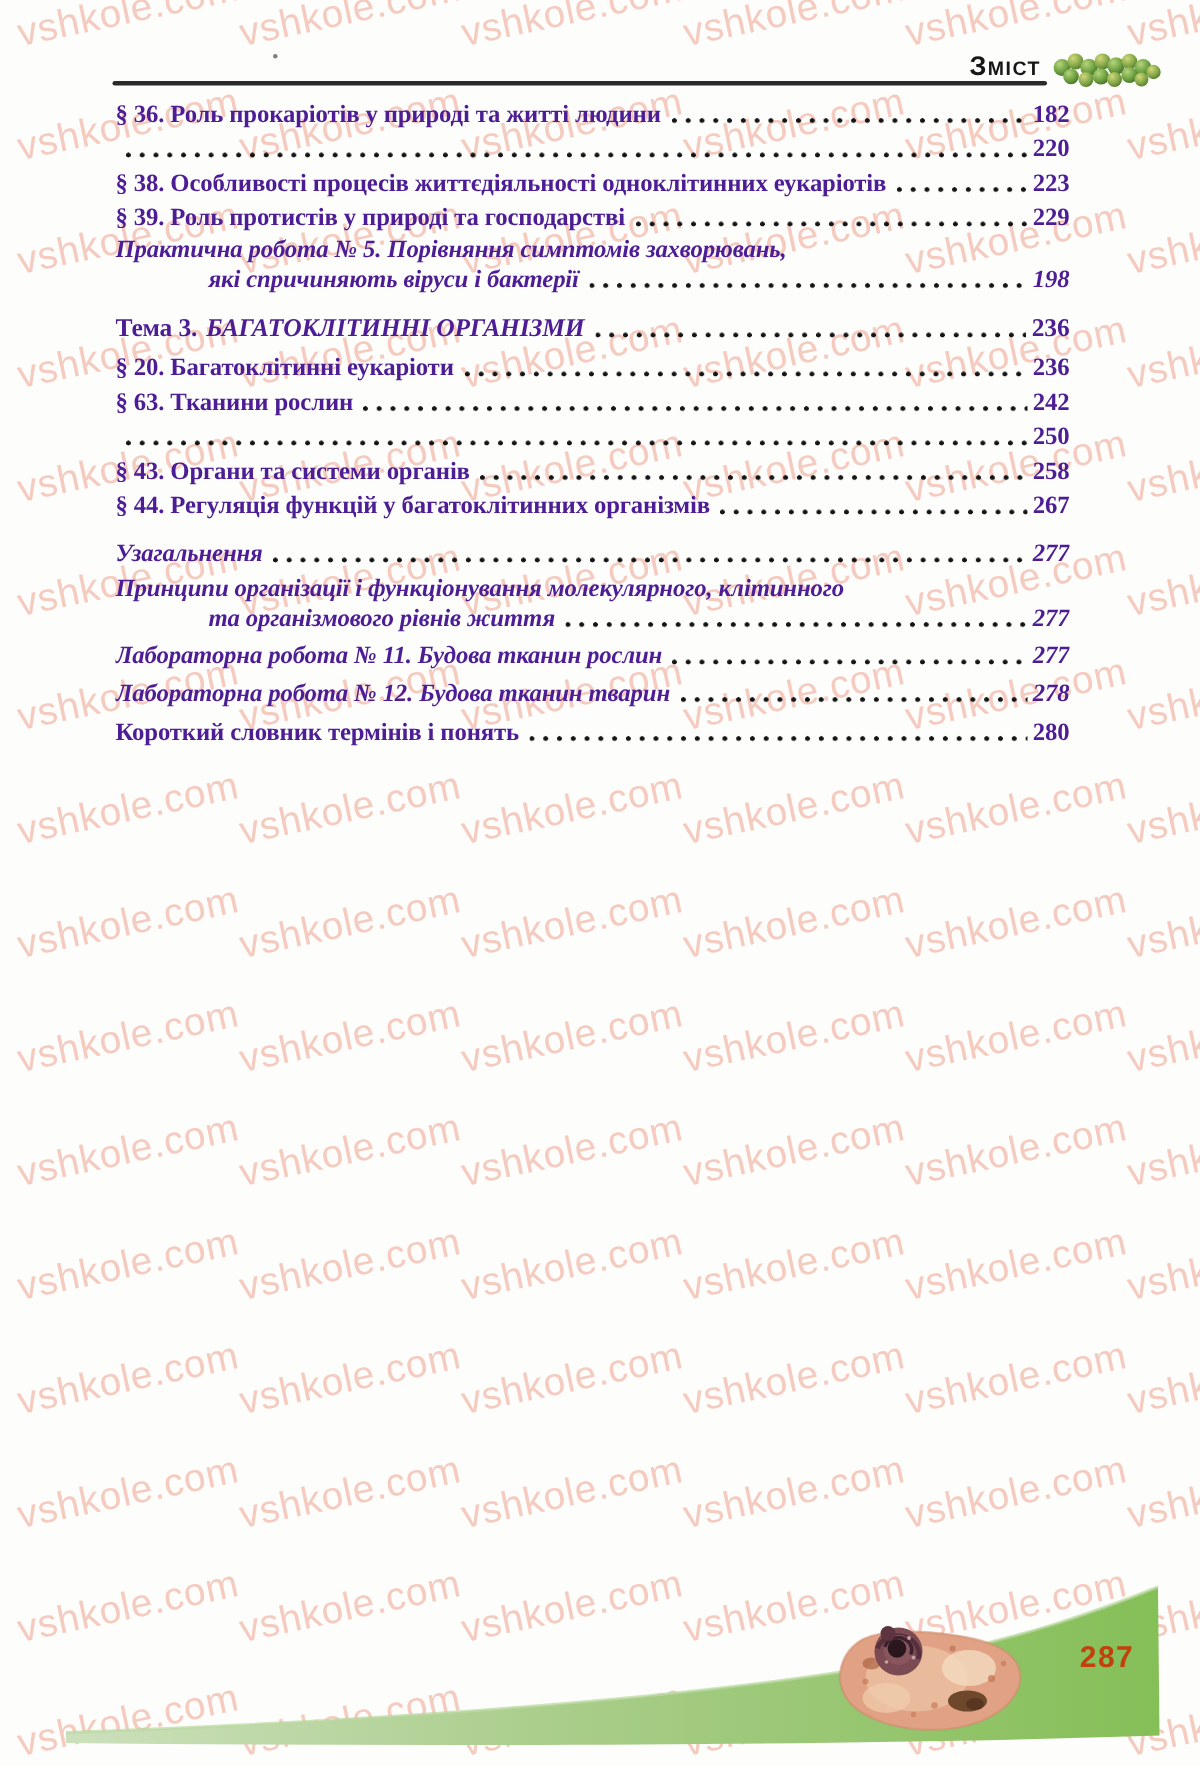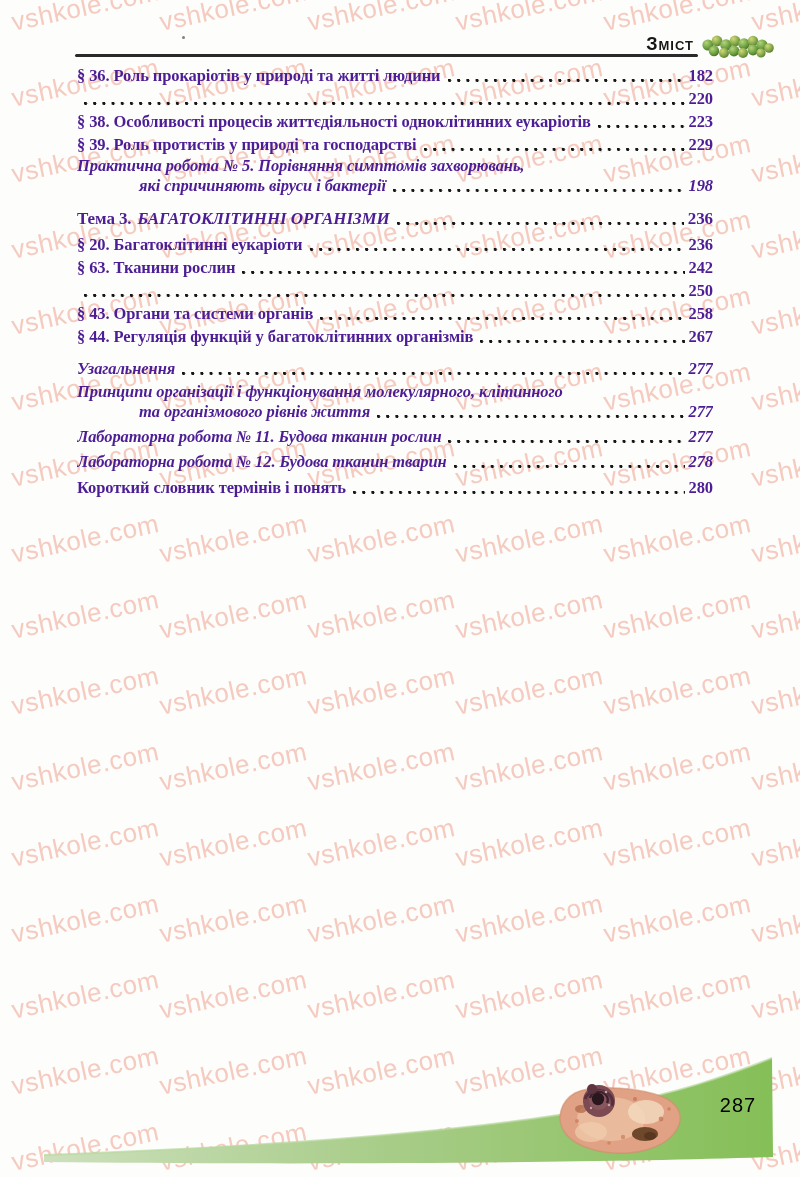--- a/index.html
+++ b/index.html
@@ -64,21 +64,21 @@
     background-repeat:repeat-x;
     background-position:left bottom;
   }
   .toc .pagenum { flex:0 0 auto; white-space:nowrap; }
   
   .wave-svg { position:absolute; left:0; top:1040px; z-index:2; }
   .cell-svg { position:absolute; left:551px; top:1079px; z-index:3; }
   .page-number {
     position:absolute; left:718px; top:1094px; width:40px; z-index:4;
     font-family:"Liberation Sans", sans-serif;
-    font-weight:400; font-size:20px; color:#000000; text-align:center;
+    font-weight:700; font-size:20px; color:#c2410c; text-align:center;
     letter-spacing:1px;
   }
 </style>
 </head>
 <body>
 
 <div class="wm-layer" id="wm-layer">
     <span class="wm" style="color: rgb(245, 202, 191); left: 12px; top: 7px;">vshkole.com</span>
     <span class="wm" style="color: rgb(245, 202, 191); left: 160px; top: 7px;">vshkole.com</span>
     <span class="wm" style="color: rgb(245, 202, 191); left: 308px; top: 7px;">vshkole.com</span>

